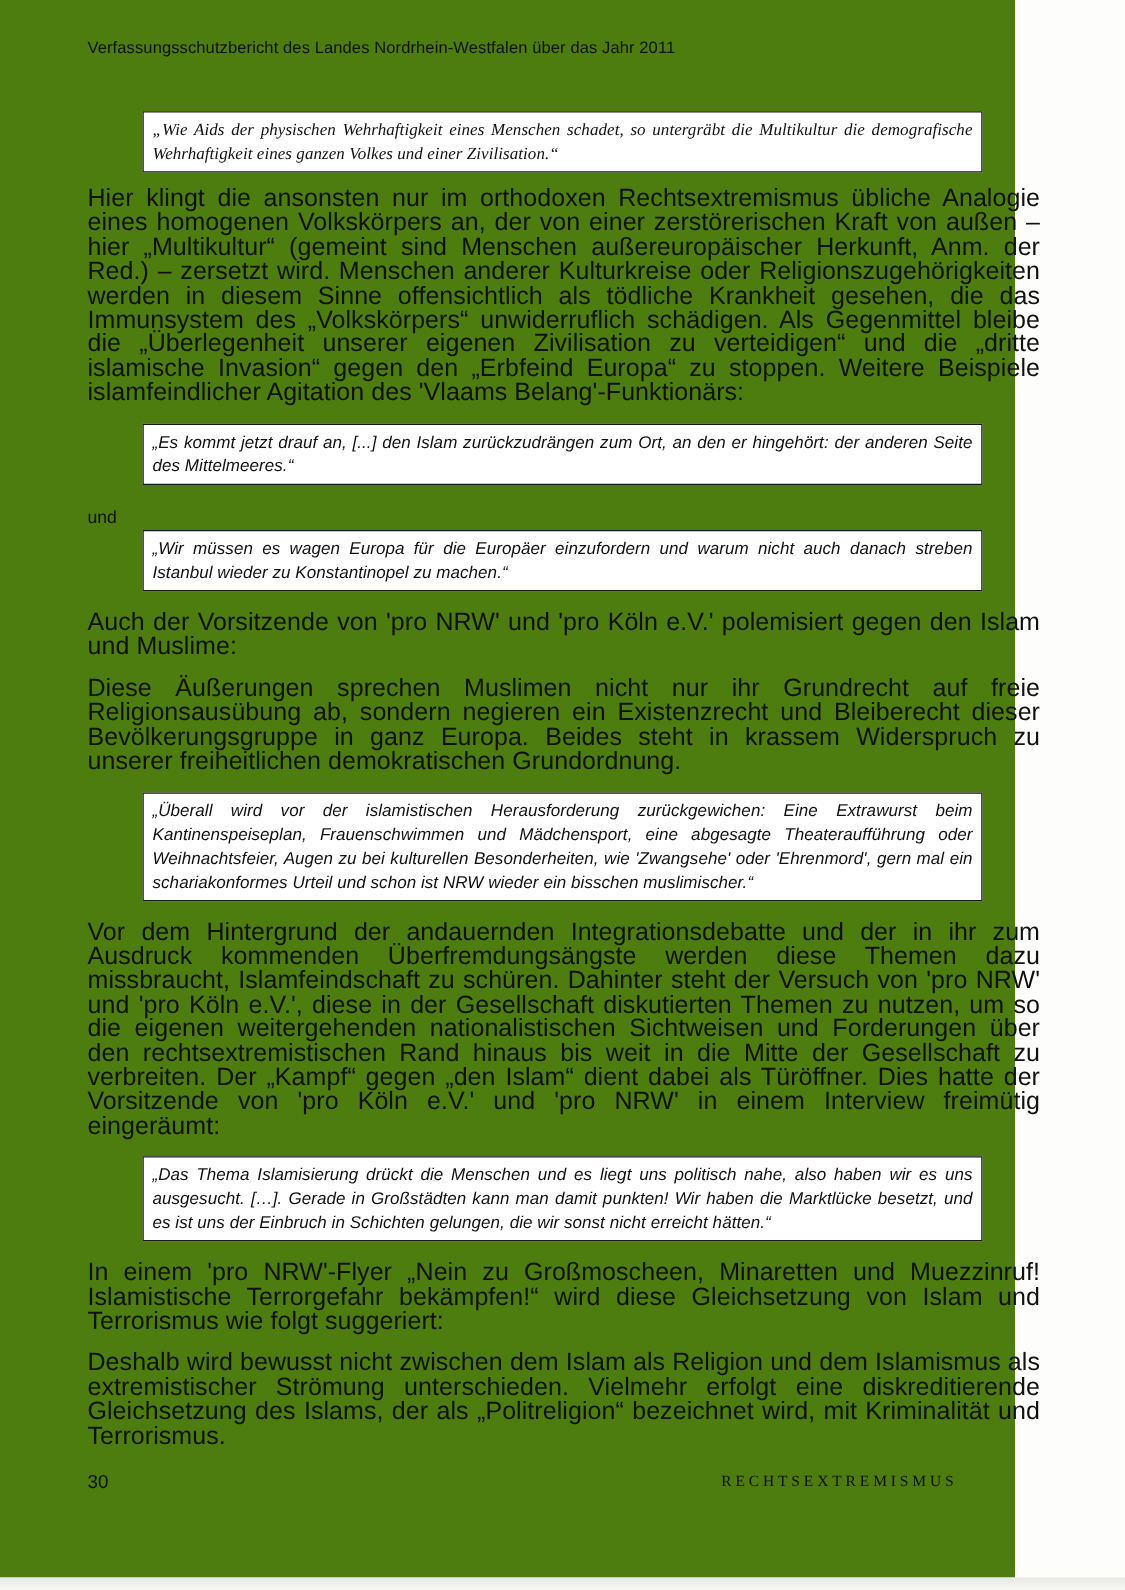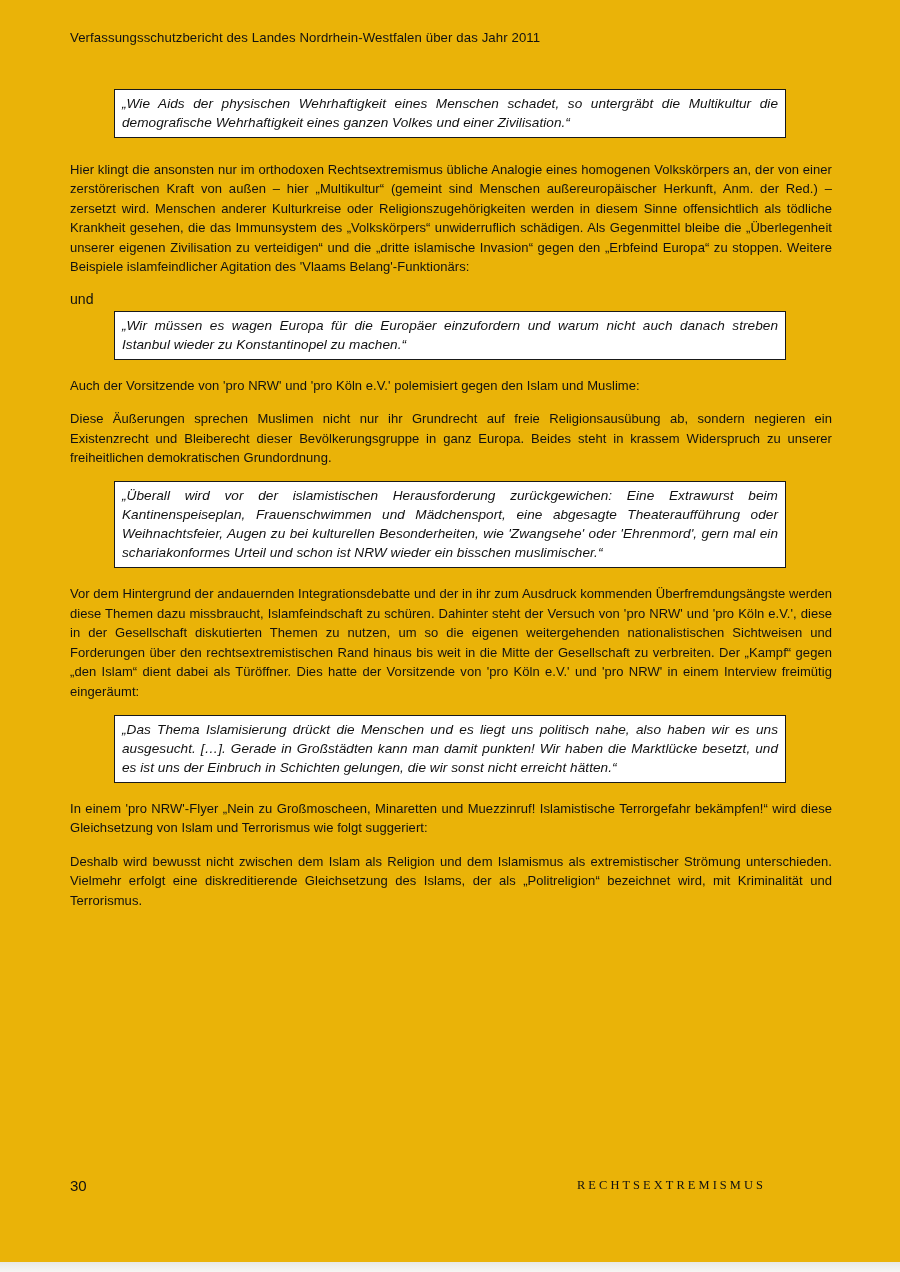--- a/index.html
+++ b/index.html
@@ -15,42 +15,42 @@
     position: relative;
     width: 900px;
     height: 1272px;
     background: #fdfdfb;
     overflow: hidden;
   }
   .sheet {
     position: absolute;
     left: 0;
     top: 0;
-    width: 900px;
+    width: 812px;
     height: 1262px;
-    background: #eab308;
+    background: #4d7c0f;
   }
   .content {
     position: absolute;
     left: 70px;
     top: 30px;
     width: 762px;
   }
   .running-head {
     font-size: 13.2px;
     letter-spacing: 0.1px;
     color: #111;
     margin-bottom: 44px;
     white-space: nowrap;
   }
   .body-col {
     margin-left: 0;
   }
   p.para {
-    font-size: 13px;
+    font-size: 20px;
     line-height: 19.4px;
     text-align: justify;
     margin: 0 0 14px 0;
     color: #111;
     letter-spacing: 0.05px;
   }
   .quote {
     box-sizing: border-box;
     border: 1px solid #1a1a1a;
     margin: 0 0 16px 44px;
@@ -61,21 +61,22 @@
   .quote-inner {
     font-size: 13.6px;
     line-height: 19.0px;
     font-style: italic;
     text-align: justify;
     color: #111;
     letter-spacing: 0.05px;
   }
   .quote.first {
     margin-top: 0;
-    margin-bottom: 22px;
+    margin-bottom: 12px;
+    font-family: Liberation Serif, serif;
   }
   .und {
     font-size: 14.1px;
     line-height: 19.4px;
     margin: 0 0 1px 0;
     color: #111;
   }
   .footer {
     position: absolute;
     left: 70px;
@@ -116,20 +117,23 @@
       <div class="running-head">Verfassungsschutzbericht des Landes Nordrhein-Westfalen über das Jahr 2011</div>
 
       <div class="body-col">
 
         <div class="quote first">
           <div class="quote-inner">„Wie Aids der physischen Wehrhaftigkeit eines Menschen schadet, so untergräbt die Multikultur die demografische Wehrhaftigkeit eines ganzen Volkes und einer Zivilisation.“</div>
         </div>
 
         <p class="para">Hier klingt die ansonsten nur im orthodoxen Rechtsextremismus übliche Analogie eines homogenen Volkskörpers an, der von einer zerstörerischen Kraft von außen – hier „Multikultur“ (gemeint sind Menschen außereuropäischer Herkunft, Anm. der Red.) – zersetzt wird. Menschen anderer Kulturkreise oder Religionszugehörigkeiten werden in diesem Sinne offensichtlich als tödliche Krankheit gesehen, die das Immunsystem des „Volkskörpers“ unwiderruflich schädigen. Als Gegenmittel bleibe die „Überlegenheit unserer eigenen Zivilisation zu verteidigen“ und die „dritte islamische Invasion“ gegen den „Erbfeind Europa“ zu stoppen. Weitere Beispiele islamfeindlicher Agitation des 'Vlaams Belang'-Funktionärs:</p>
 
+        <div class="quote">
+          <div class="quote-inner">„Es kommt jetzt drauf an, [...] den Islam zurückzudrängen zum Ort, an den er hingehört: der anderen Seite des Mittelmeeres.“</div>
+        </div>
 
         <div class="und">und</div>
 
         <div class="quote">
           <div class="quote-inner">„Wir müssen es wagen Europa für die Europäer einzufordern und warum nicht auch danach streben Istanbul wieder zu Konstantinopel zu machen.“</div>
         </div>
 
         <p class="para">Auch der Vorsitzende von 'pro NRW' und 'pro Köln e.V.' polemisiert gegen den Islam und Muslime:</p>
 
         <p class="para">Diese Äußerungen sprechen Muslimen nicht nur ihr Grundrecht auf freie Religionsausübung ab, sondern negieren ein Existenzrecht und Bleiberecht dieser Bevölkerungsgruppe in ganz Europa. Beides steht in krassem Widerspruch zu unserer freiheitlichen demokratischen Grundordnung.</p>

